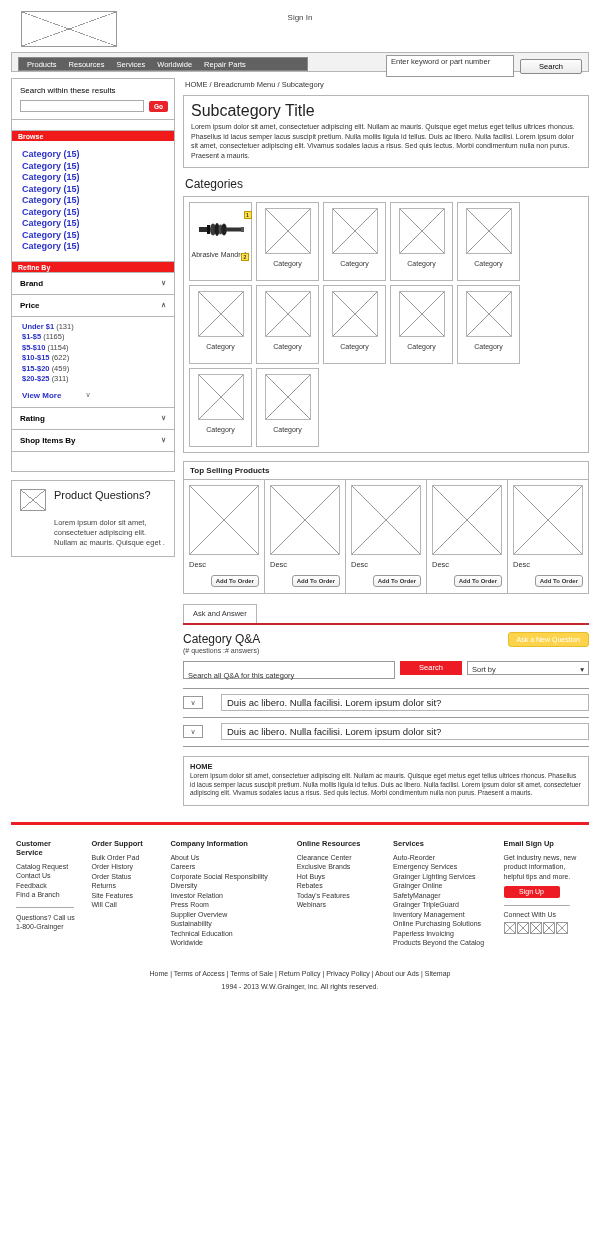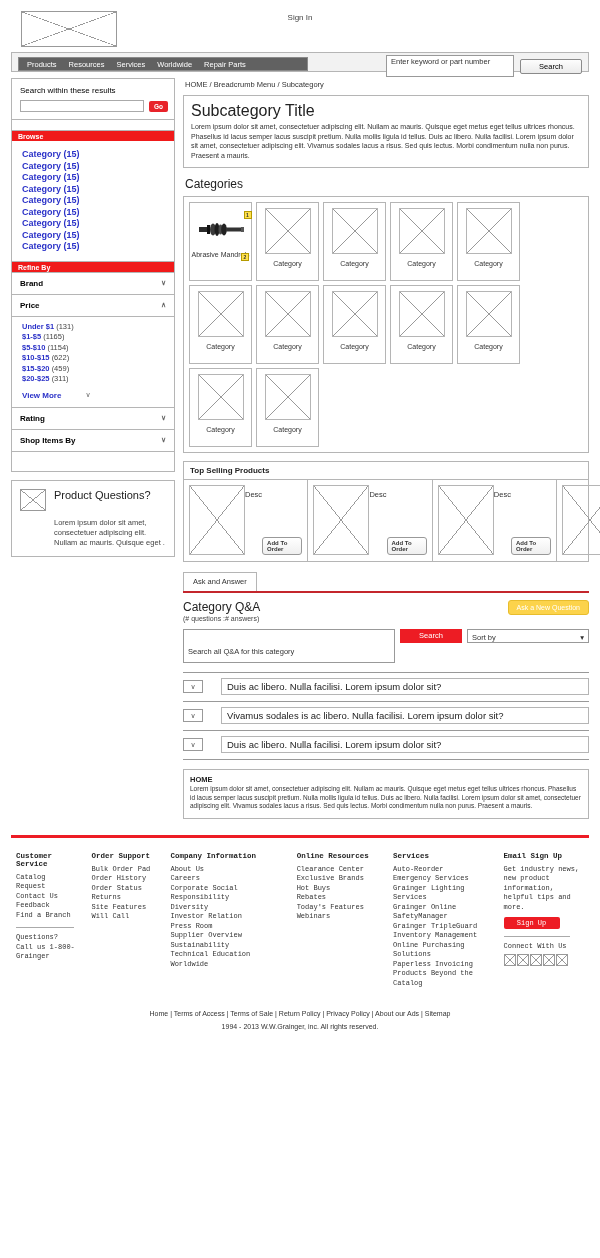--- a/index.html
+++ b/index.html
@@ -170,21 +170,21 @@
 
   .tsp-panel { border: 1px solid #b5b5b5; margin-top: 8px; }
   .tsp-head {
     font-size: 8px; font-weight: bold; color: #222;
     padding: 4px 6px; border-bottom: 1px solid #b5b5b5;
   }
   .tsp-row { display: flex; }
   .tsp-card {
     flex: 1; padding: 5px 5px 6px 5px;
     border-right: 1px solid #b5b5b5;
-    display: flex; flex-direction: row;
+    display: flex; flex-direction: column;
   }
   .tsp-card:last-child { border-right: none; }
   .tsp-img { width: 70px; height: 70px; border: 1px solid #b5b5b5; }
   .tsp-desc { font-size: 7.5px; color: #333; margin-top: 5px; }
   .tsp-btn {
     align-self: flex-end; margin-top: 6px;
     border: 1px solid #999; border-radius: 3px;
     background: linear-gradient(#fff,#efefef);
     font-size: 6px; font-weight: bold; color: #333;
     padding: 2px 4px; cursor: pointer;
@@ -203,21 +203,21 @@
   .qa-count { font-size: 7px; color: #444; margin-top: 1px; }
   .ask-btn {
     background: #fcd34b; border: 1px solid #e8bd2c;
     border-radius: 3px; color: #fff; font-size: 7px;
     padding: 3px 8px; cursor: pointer; white-space: nowrap;
   }
   .qa-searchrow { display: flex; gap: 5px; margin-top: 7px; }
   .qa-input {
     width: 212px; height: 14px; border: 1px solid #999;
     background: #fff; font-size: 7.5px; color: #333;
-    padding: 16px 4px; line-height: 12px;
+    padding: 8px 4px; line-height: 12px;
   }
   .qa-search-btn {
     width: 62px; height: 14px; background: #ed1c24;
     color: #fff; font-size: 7.5px; text-align: center;
     line-height: 14px; cursor: pointer;
   }
   .qa-sort {
     flex: 1; height: 14px; border: 1px solid #999; background: #fff;
     font-size: 7.5px; color: #333;
     display: flex; align-items: flex-end; justify-content: space-between;
@@ -235,21 +235,21 @@
     font-size: 9.5px; color: #222; padding: 2px 5px;
   }
   .qend { border-top: 1px solid #999; }
   .title-block { border: 1px solid #b5b5b5; margin-top: 9px; padding: 5px 6px 7px 6px; }
   .tb-h { font-size: 7.5px; font-weight: bold; color: #222; }
   .tb-p { font-size: 6.5px; line-height: 8.5px; color: #333; margin-top: 1px; }
 
   
   .footer-top { border-top: 3px solid #ed1c25; margin: 16px 11px 0 11px; }
   .footer-cols {
-    display: flex; padding: 14px 5px 0 5px; gap: 16px; font-family: Liberation Mono, monospace;
+    display: flex; padding: 14px 5px 0 5px; gap: 16px;
   }
   .fcol { }
   .fcol h4 { margin: 0 0 5px 0; font-size: 7.5px; color: #222; }
   .fcol a {
     display: block; font-size: 7px; color: #333;
     text-decoration: none; line-height: 9.5px; cursor: pointer;
   }
   .fc0 { width: 68px; }
   .fc1 { width: 72px; }
   .fc2 { width: 126px; }
@@ -511,24 +511,20 @@
         </div>
       </div>
 
       <div class="qlist">
         <div class="qitem">
           <div class="qtoggle">∨</div>
           <div class="qtext">Duis ac libero. Nulla facilisi. Lorem ipsum dolor sit?</div>
         </div>
         <div class="qitem">
           <div class="qtoggle">∨</div>
-          <div class="qtext">Vivamus sodales is ac libero. Nulla facilisi. Lorem ipsum dolor sit?</div>
-        </div>
-        <div class="qitem">
-          <div class="qtoggle">∨</div>
           <div class="qtext">Duis ac libero. Nulla facilisi. Lorem ipsum dolor sit?</div>
         </div>
         <div class="qend"></div>
       </div>
 
       <div class="title-block">
         <div class="tb-h">HOME</div>
         <div class="tb-p">Lorem ipsum dolor sit amet, consectetuer adipiscing elit. Nullam ac mauris. Quisque eget metus eget tellus ultrices rhoncus. Phasellus id lacus semper lacus suscipit pretium. Nulla mollis ligula id tellus. Duis ac libero. Nulla facilisi. Lorem ipsum dolor sit amet, consectetuer adipiscing elit. Vivamus sodales lacus a risus. Sed quis lectus. Morbi condimentum nulla non purus. Praesent a mauris.</div>
       </div>
     </div>

